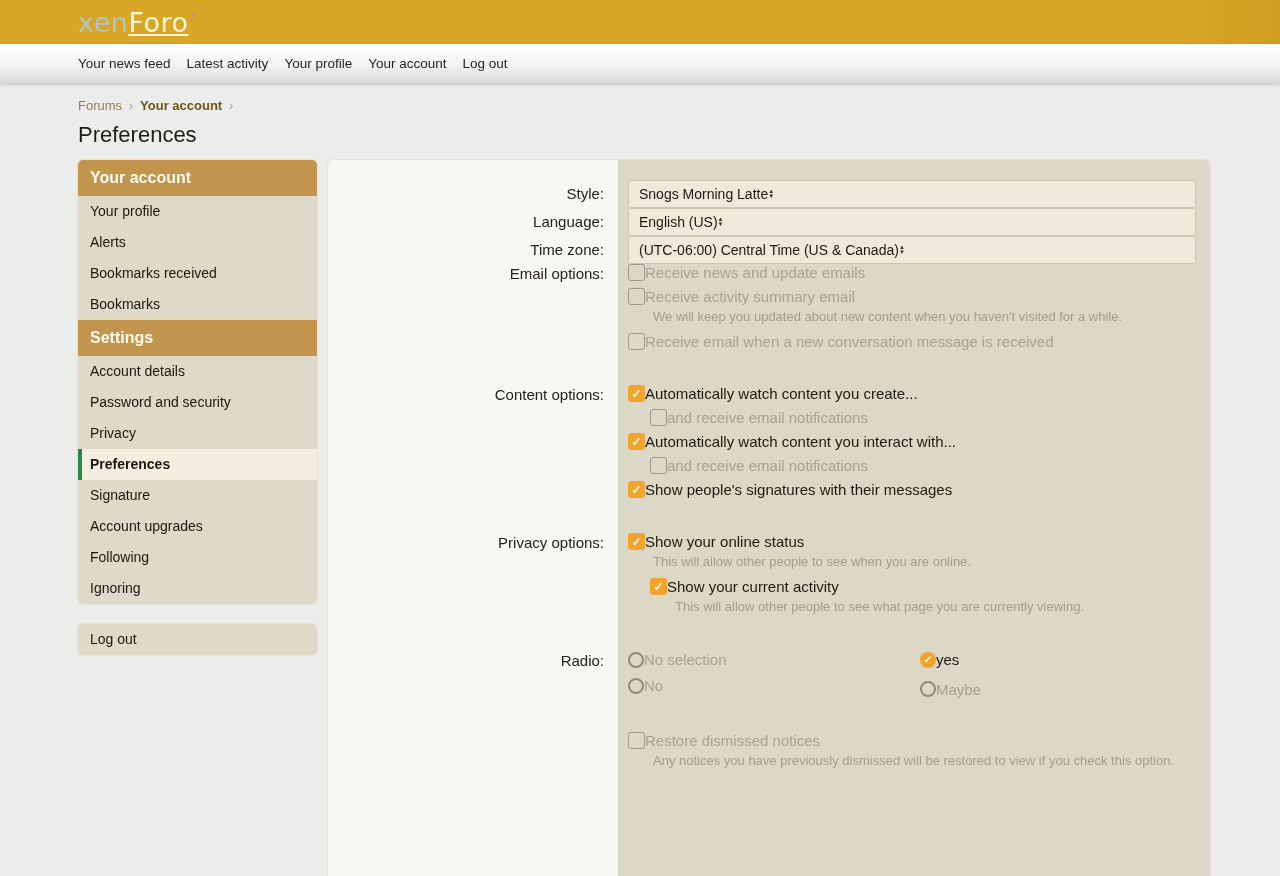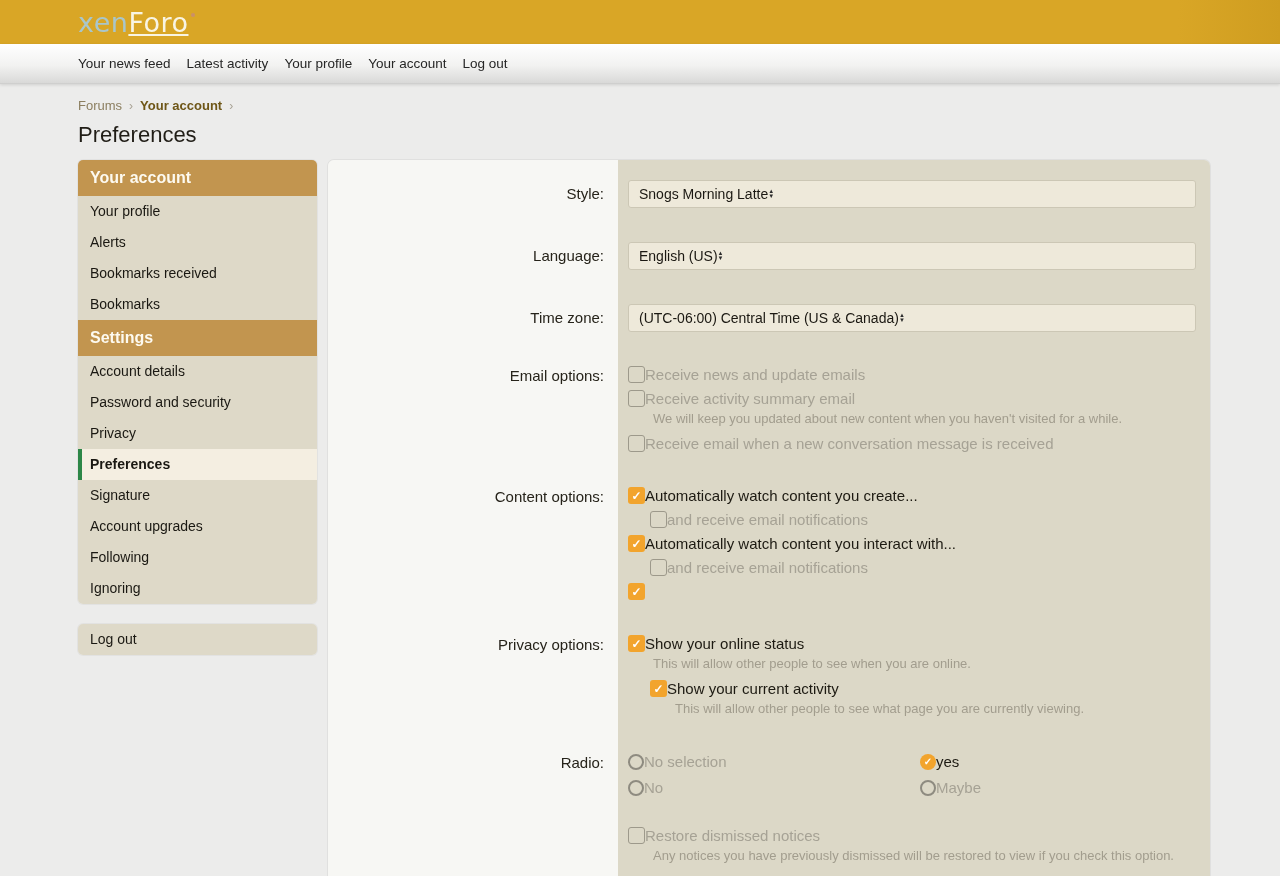--- a/index.html
+++ b/index.html
@@ -40,21 +40,21 @@
   .logout-block { margin-top:20px; }
 
   
   .panel { width:882px; height:721px; border-radius:6px 6px 0 0; overflow:hidden;
            background:linear-gradient(to right,#f7f7f4 0,#f7f7f4 290px,#dcd8c7 290px);
            box-shadow:0 0 0 1px rgba(0,0,0,.05); padding-top:20px; }
   .row { display:flex; }
   .row-label { width:290px; flex:none; text-align:right; padding-right:14px; font-size:15px; color:#26231a; }
   .row-control { flex:1; padding:0 14px 0 10px; }
 
-  .row-select { margin-bottom:34px; }
+  .row-select { }
   .row-select .row-label { line-height:28px; }
   .select { height:28px; background:#eee9da; border:1px solid #ccc7b5; border-radius:3px;
             display:flex; align-items:center; padding:0 8px 0 10px;
             font-size:14px; color:#1b1812; cursor:pointer; }
   .select-arrows { display:flex; flex-direction:column; align-items:center; color:#2b2b2b; }
   .select-arrows i { font-style:normal; font-size:6px; line-height:5px; }
 
   .row-group { margin-bottom:28px; }
   .row-group .row-label { padding-top:1px; }
   .cb-line { display:flex; align-items:center; margin-bottom:7px; cursor:pointer; }
@@ -201,20 +201,21 @@
           <label class="cb-line">
             <span class="checkbox" data-checked="true"></span>
             <span class="cb-label lbl-on">Automatically watch content you interact with...</span>
           </label>
           <label class="cb-line indent">
             <span class="checkbox" data-checked="false"></span>
             <span class="cb-label lbl-off">and receive email notifications</span>
           </label>
           <label class="cb-line">
             <span class="checkbox" data-checked="true"></span>
+            <span class="cb-label lbl-on">Show people's signatures with their messages</span>
           </label>
         </div>
       </div>
 
       <div class="row row-group">
         <div class="row-label">Privacy options:</div>
         <div class="row-control">
           <label class="cb-line">
             <span class="checkbox" data-checked="true"></span>
             <span class="cb-label lbl-on">Show your online status</span>
@@ -233,21 +234,21 @@
         <div class="row-control">
           <div class="radio-grid">
             <label class="cb-line" style="margin-bottom:0">
               <span class="radio" data-checked="false"></span>
               <span class="cb-label lbl-off">No selection</span>
             </label>
             <label class="cb-line" style="margin-bottom:0">
               <span class="radio" data-checked="true"></span>
               <span class="cb-label lbl-on">yes</span>
             </label>
-            <label class="cb-line" style="margin-bottom:0">
+            <label class="cb-line" style="margin-bottom:7px">
               <span class="radio" data-checked="false"></span>
               <span class="cb-label lbl-off">No</span>
             </label>
             <label class="cb-line" style="margin-bottom:0">
               <span class="radio" data-checked="false"></span>
               <span class="cb-label lbl-off">Maybe</span>
             </label>
           </div>
         </div>
       </div>

